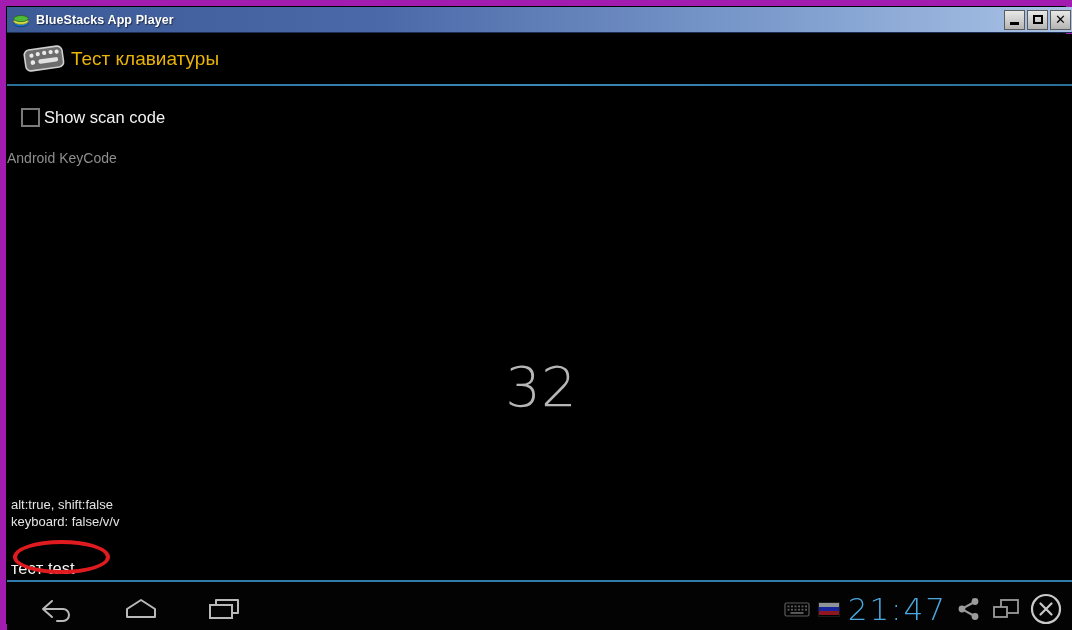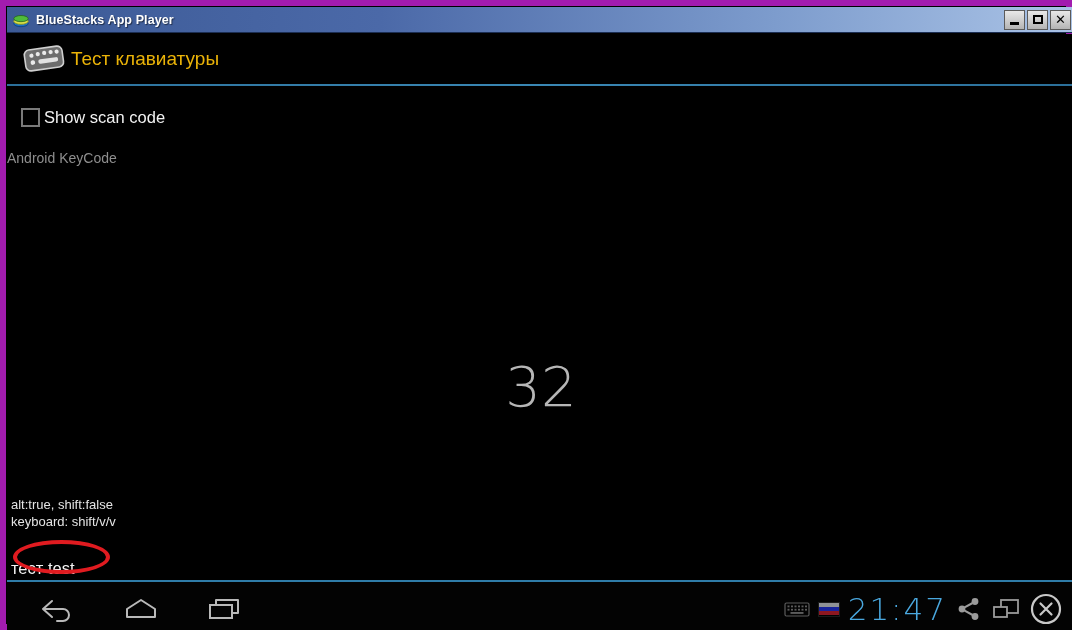--- a/index.html
+++ b/index.html
@@ -288,21 +288,21 @@
       <div class="checkbox-row">
         <span class="checkbox"></span>
         <span class="checkbox-label">Show scan code</span>
       </div>
 
       <div class="keycode-label">Android KeyCode</div>
       <div class="keycode-value">32</div>
 
       <div class="status-lines">
         <div>alt:true, shift:false</div>
-        <div>keyboard:  shift/v/v</div>
+        <div>keyboard:  false/v/v</div>
       </div>
 
       <div class="input-line">тест test</div>
       <div class="annotation-ellipse"></div>
     </div>
 
     <div class="divider"></div>
 
     <div class="navbar">
       <div class="nav-left">

